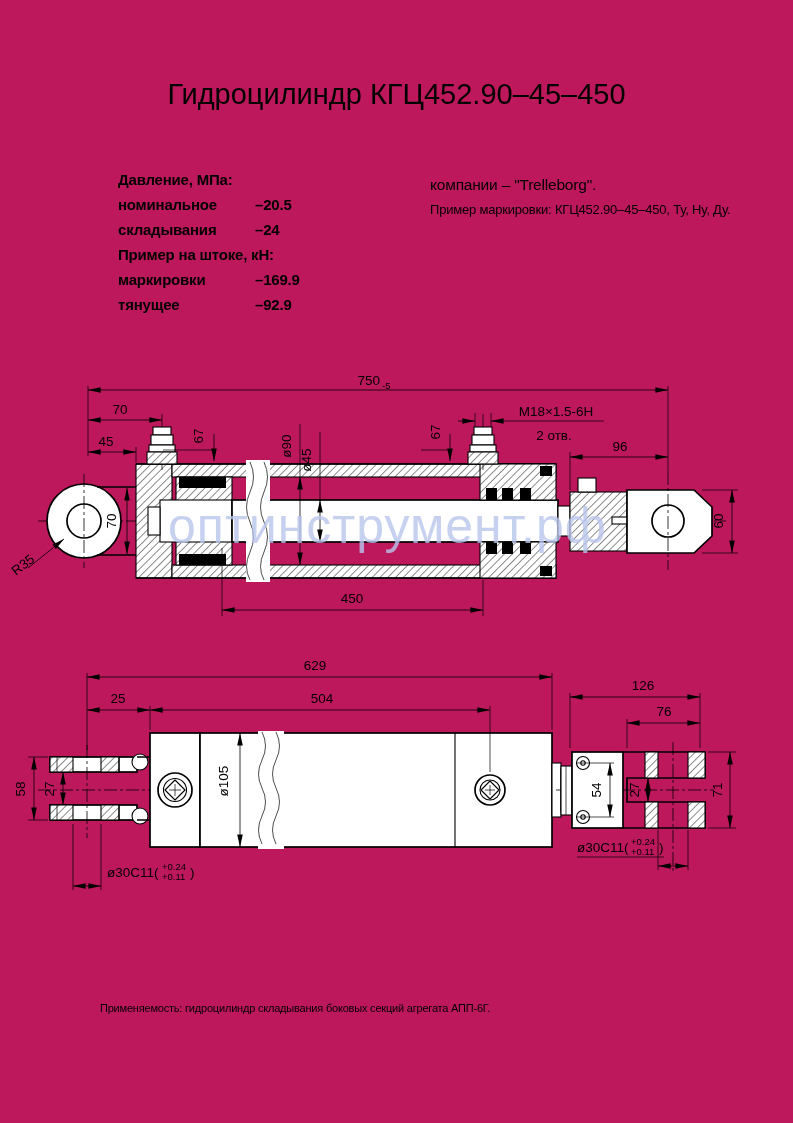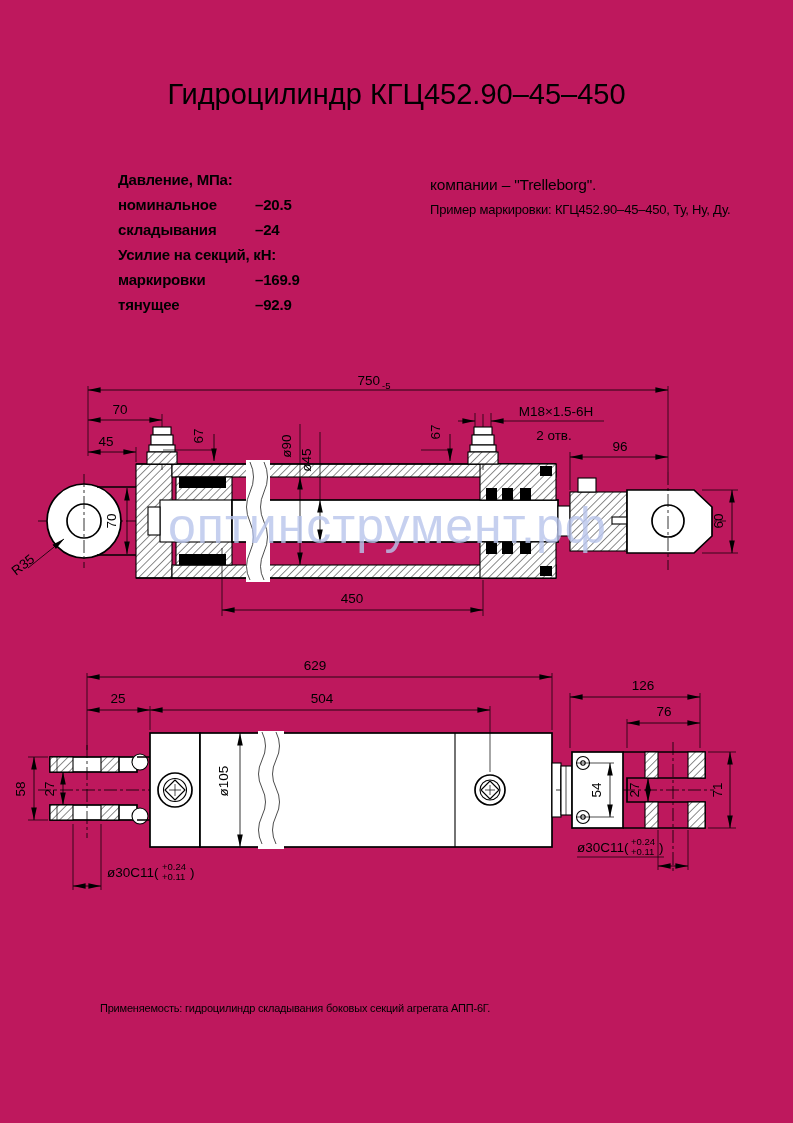--- a/index.html
+++ b/index.html
@@ -32,21 +32,21 @@
 <body>
 
 <div class="page">
 
   <div class="title">Гидроцилиндр КГЦ452.90–45–450</div>
 
   <div class="specs">
     <div class="srow"><span>Давление, МПа:</span><span class="sval"></span></div>
     <div class="srow"><span>номинальное</span><span class="sval">–20.5</span></div>
     <div class="srow"><span>складывания</span><span class="sval">–24</span></div>
-    <div class="srow"><span>Усилие на секций, кН:</span><span class="sval"></span></div>
+    <div class="srow"><span>Пример на штоке, кН:</span><span class="sval"></span></div>
     <div class="srow"><span>маркировки</span><span class="sval">–169.9</span></div>
     <div class="srow"><span>тянущее</span><span class="sval">–92.9</span></div>
   </div>
 
   <div class="note">
     <div class="nline">компании – "Trelleborg".</div>
     <div class="nsmall">Пример маркировки: КГЦ452.90–45–450, Ту, Ну, Ду.</div>
   </div>
 
   <svg class="drawing" width="793" height="1123" viewBox="0 0 793 1123">

